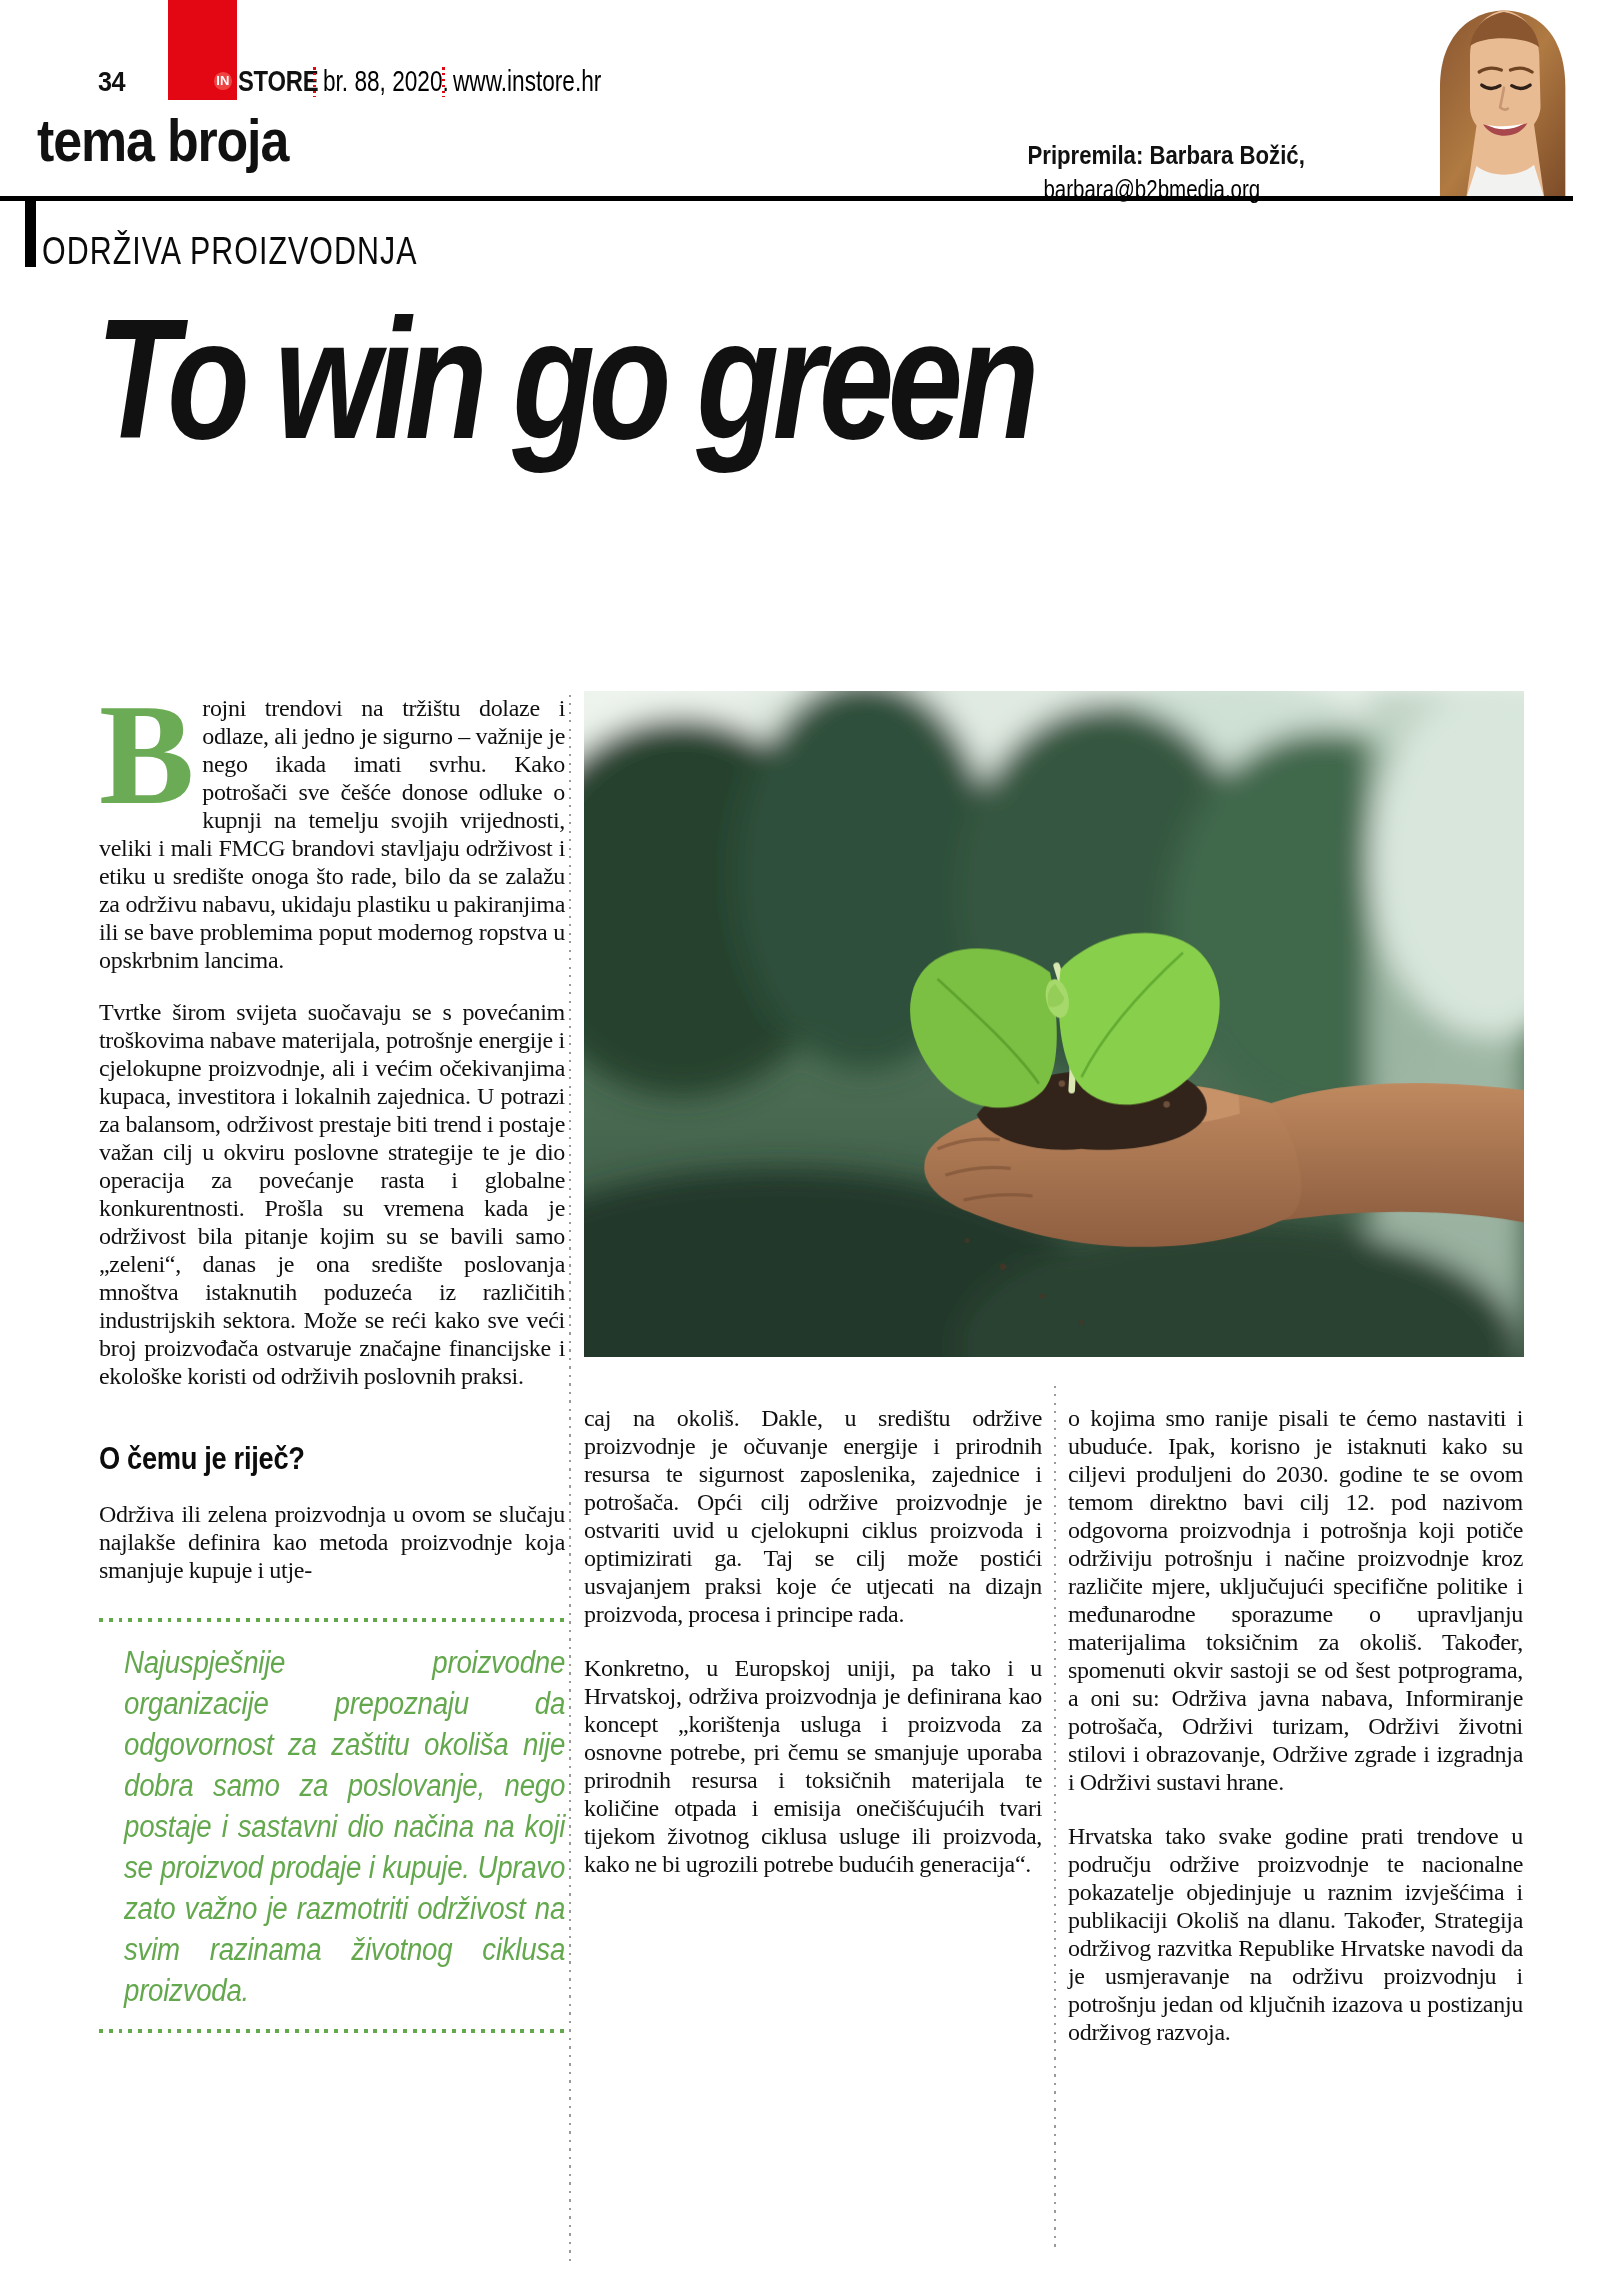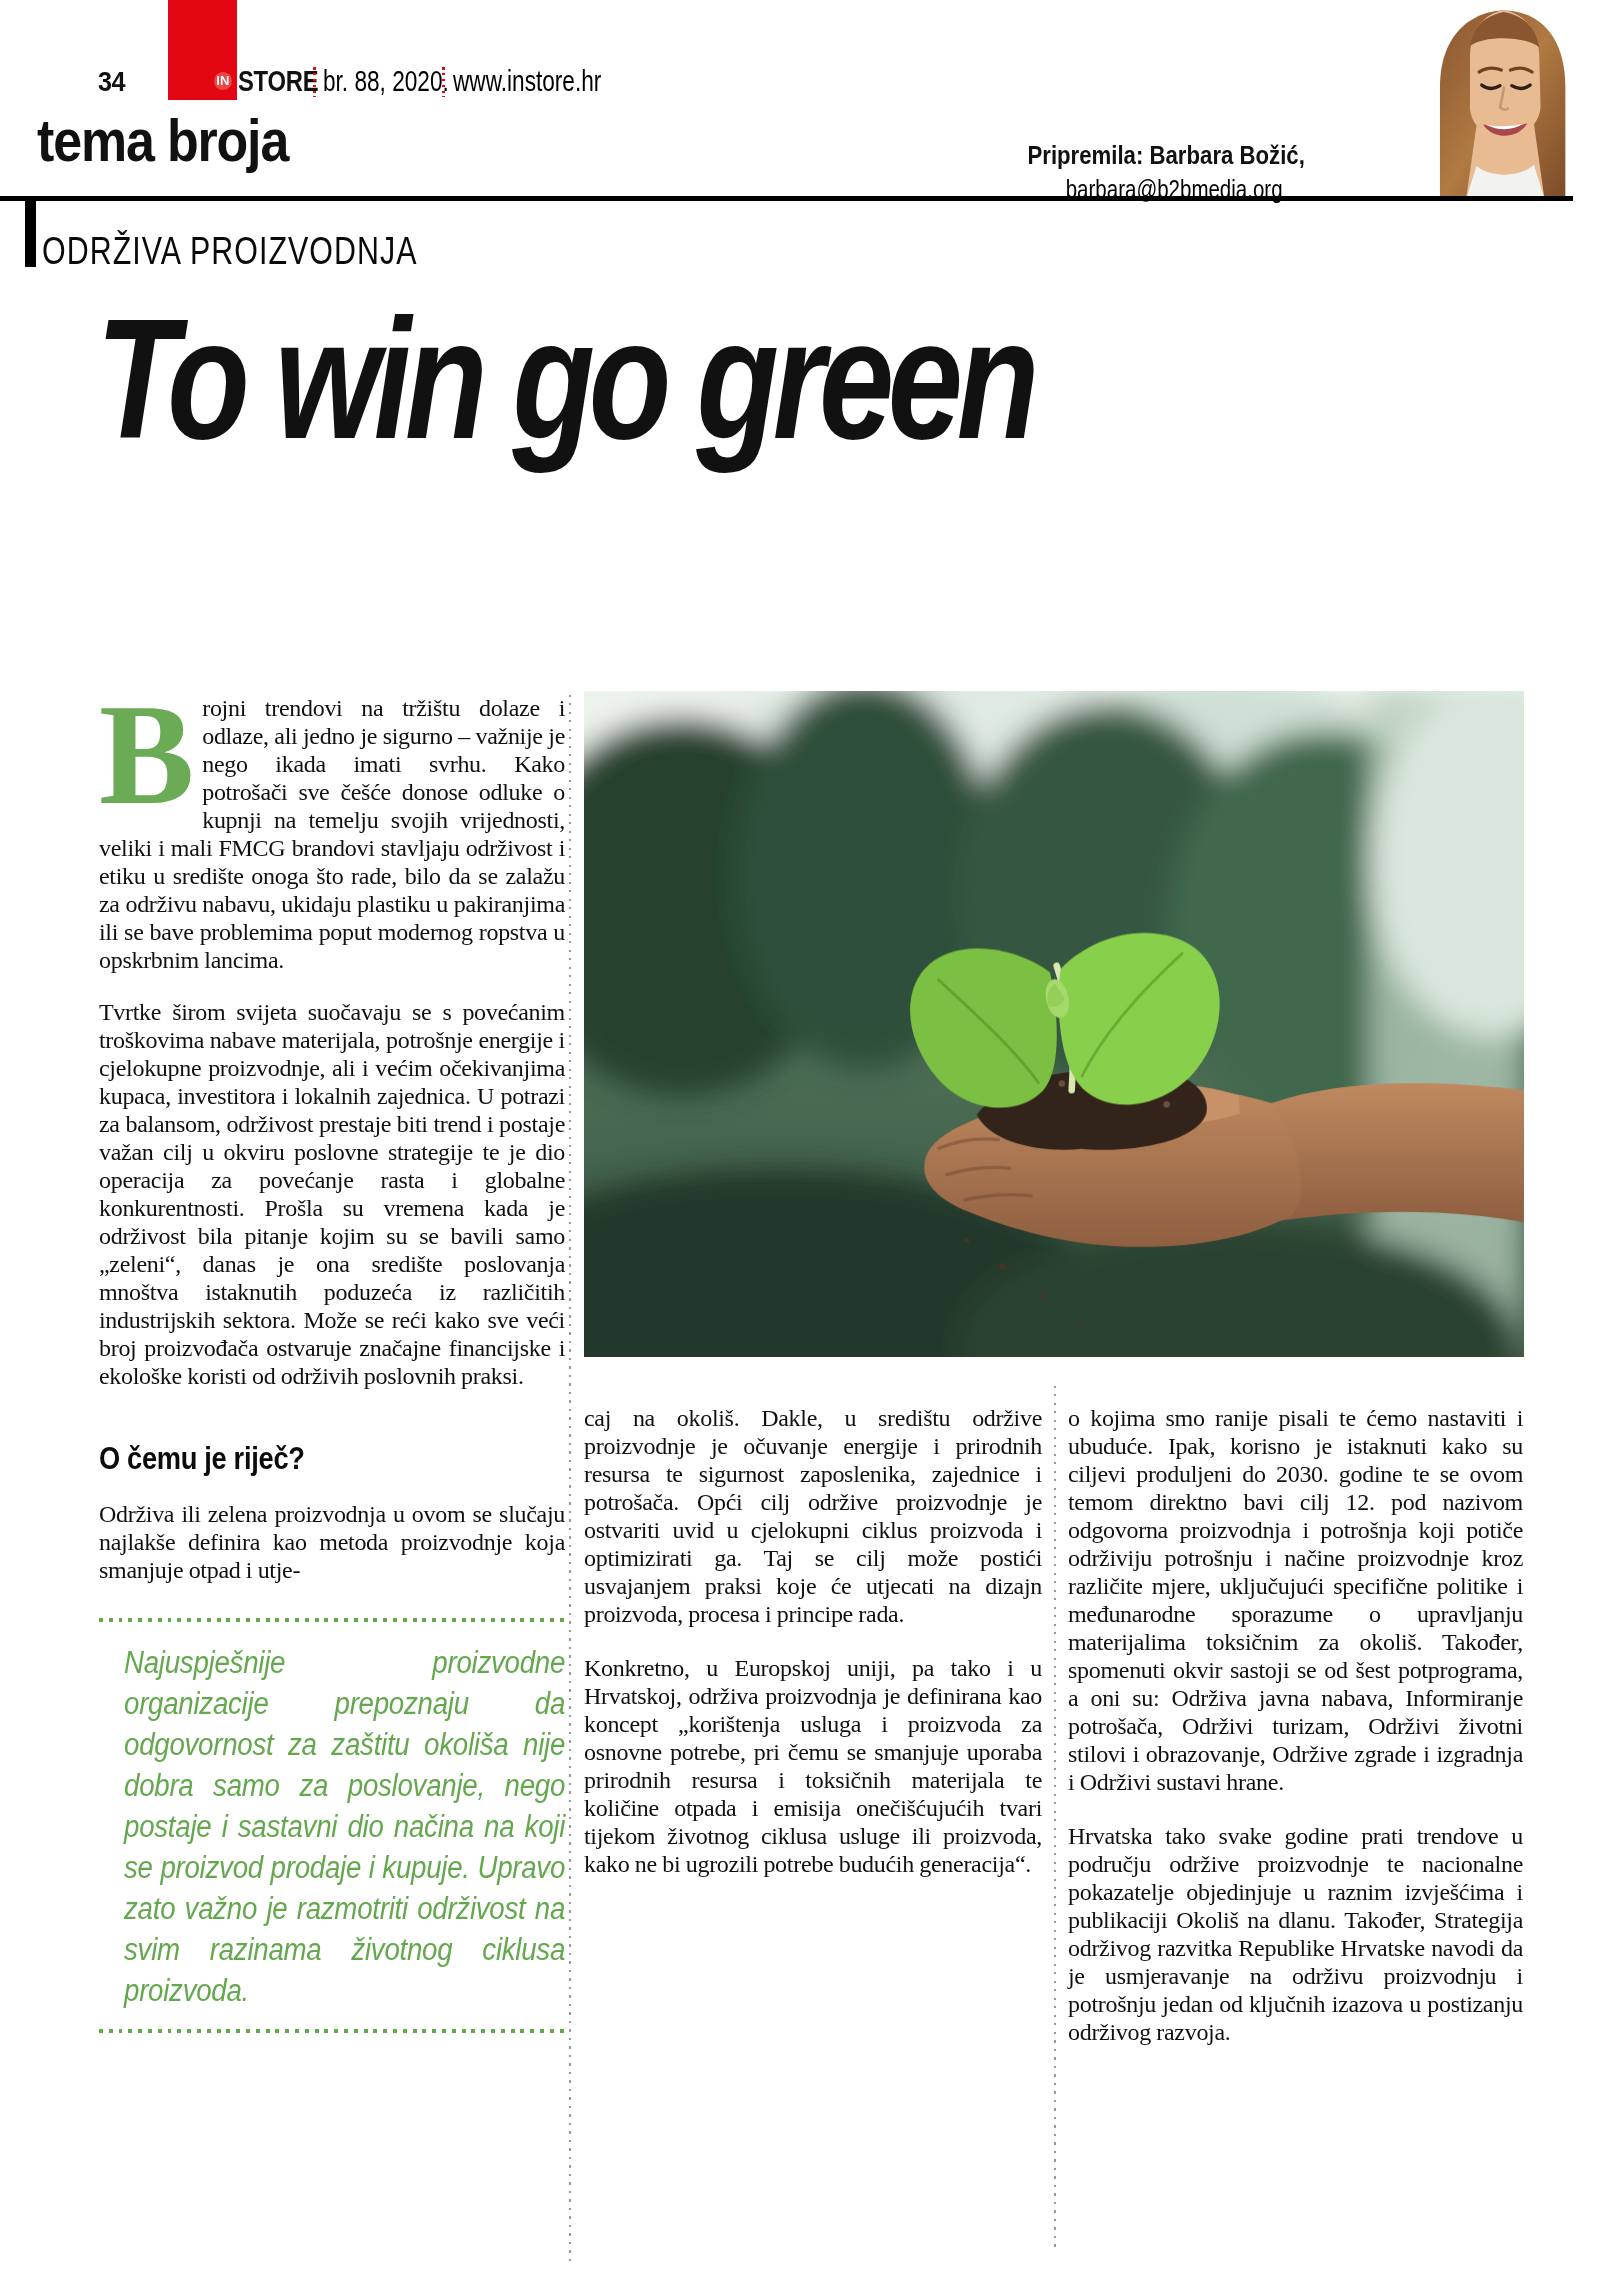--- a/index.html
+++ b/index.html
@@ -12,21 +12,21 @@
   .pagenum{left:98px;top:66px;font-size:28px;font-weight:bold;letter-spacing:-0.7px;
            transform:scaleX(.9);transform-origin:0 0;}
   .red-block{left:168px;top:0;width:69px;height:100px;background:#e30613;}
   .logo-circle{left:214px;top:72px;width:17.7px;height:17.7px;border-radius:50%;background:#ef4444;
                color:#fff;font-size:13px;font-weight:bold;display:flex;align-items:center;
                justify-content:center;letter-spacing:0;}
   .logo-store{left:238px;top:65px;font-size:29px;font-weight:bold;letter-spacing:-0.3px;
               transform:scaleX(.82);transform-origin:0 0;}
   .hdr-light{font-size:29px;font-weight:normal;color:#000;transform:scaleX(.78);transform-origin:0 0;}
   .red-dots{width:2.6px;height:30px;background:repeating-linear-gradient(to bottom,#e30613 0 2.6px,transparent 2.6px 5.9px);}
-  .author{right:268px;top:141px;text-align:center;}
+  .author{right:268px;top:141px;text-align:left;}
   .author .a1{display:block;font-size:25.5px;font-weight:bold;transform:scaleX(.87);transform-origin:100% 50%;white-space:nowrap;}
   .author .a2{display:block;margin-top:4.6px;font-size:25px;font-weight:normal;color:#000;
               transform:scaleX(.82);transform-origin:100% 50%;white-space:nowrap;}
   .hdr-rule{left:0;top:196px;width:1623px;height:4.6px;background:#000;}
 
   
   .section-name{left:37px;top:107px;font-size:59px;font-weight:bold;letter-spacing:-1.3px;
                 transform:scaleX(.88);transform-origin:0 0;}
   .kicker-bar{left:25px;top:201px;width:10.5px;height:66px;background:#000;}
   .kicker{left:42px;top:230px;font-size:38px;font-weight:normal;color:#0a0a0a;letter-spacing:1.3px;
@@ -175,21 +175,21 @@
 
   <div class="abs vdots sep1"></div>
   <div class="abs vdots sep2"></div>
 
   <div class="abs col col1">
     <p style="margin-bottom:23.6px;">
       <span class="dropcap">B</span><span>rojni trendovi na tržištu dolaze i odlaze, ali jedno je sigurno – važnije je nego ikada imati svrhu. Kako potrošači sve češće donose odluke o kupnji na temelju svojih vrijednosti, veliki i mali FMCG brandovi stavljaju održivost i etiku u središte onoga što rade, bilo da se zalažu za održivu nabavu, ukidaju plastiku u pakiranjima ili se bave problemima poput modernog ropstva u opskrbnim lancima.</span>
     </p>
     <p style="margin-bottom:0;">Tvrtke širom svijeta suočavaju se s povećanim troškovima nabave materijala, potrošnje energije i cjelokupne proizvodnje, ali i većim očekivanjima kupaca, investitora i lokalnih zajednica. U potrazi za balansom, održivost prestaje biti trend i postaje važan cilj u okviru poslovne strategije te je dio operacija za povećanje rasta i globalne konkurentnosti. Prošla su vremena kada je održivost bila pitanje kojim su se bavili samo „zeleni“, danas je ona središte poslovanja mnoštva istaknutih poduzeća iz različitih industrijskih sektora. Može se reći kako sve veći broj proizvođača ostvaruje značajne financijske i ekološke koristi od održivih poslovnih praksi.</p>
     <div class="subhead"><span class="inner">O čemu je riječ?</span></div>
-    <p style="margin-bottom:0;">Održiva ili zelena proizvodnja u ovom se slučaju najlakše definira kao metoda proizvodnje koja smanjuje otpad i utje-</p>
+    <p style="margin-bottom:0;">Održiva ili zelena proizvodnja u ovom se slučaju najlakše definira kao metoda proizvodnje koja smanjuje kupuje i utje-</p>
     <div class="quote">
       <div class="grule"></div>
       <div class="quote-text">
         <span class="inner">Najuspješnije proizvodne organizacije prepoznaju da odgovornost za zaštitu okoliša nije dobra samo za poslovanje, nego postaje i sastavni dio načina na koji se proizvod prodaje i kupuje. Upravo zato važno je razmotriti održivost na svim razinama životnog ciklusa proizvoda.</span>
       </div>
       <div class="grule"></div>
     </div>
   </div>
 
   <div class="abs col col2">

